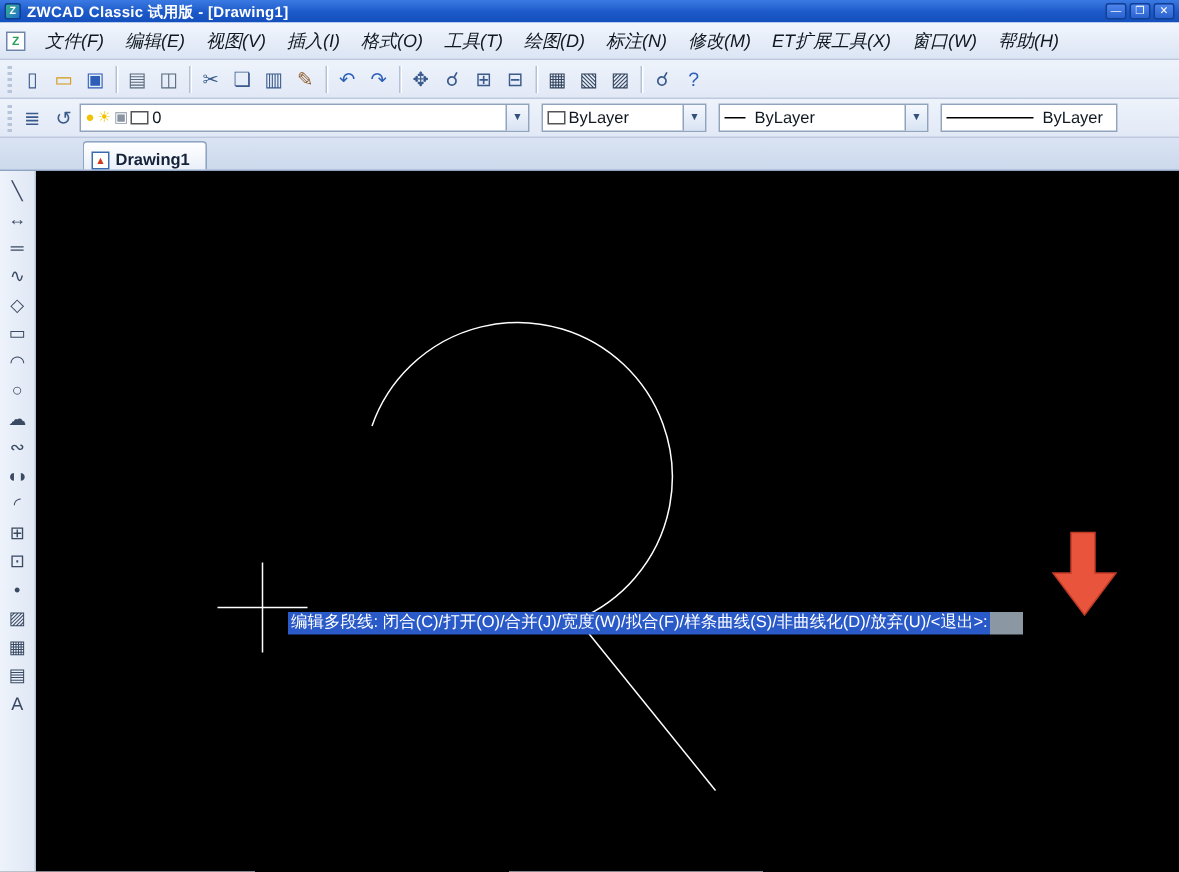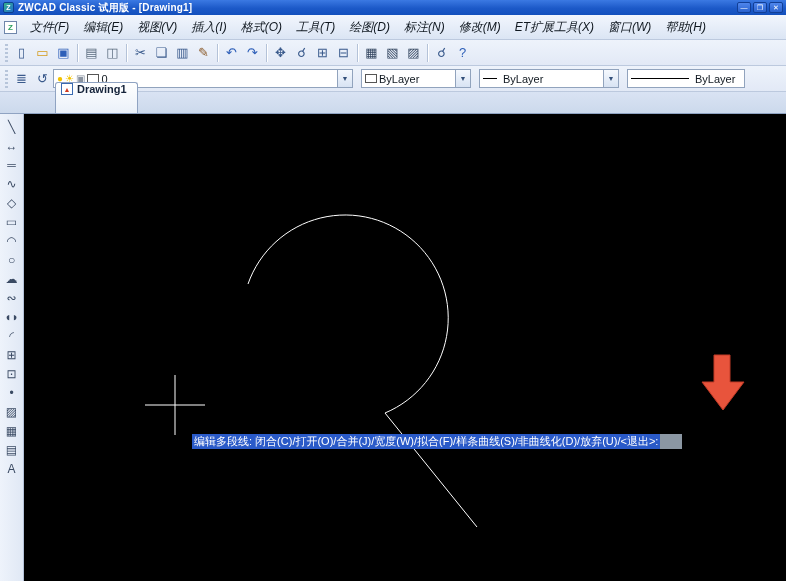--- a/index.html
+++ b/index.html
@@ -42,37 +42,37 @@
     background:linear-gradient(#f5f9fe,#d8e3f3); display:flex; align-items:center; justify-content:center;
     font-size:7px; color:#33507a; }
   .swatch { width:12px; height:9px; border:1px solid #555; background:#fff; display:inline-block; }
   .mini { font-size:10px; line-height:10px; }
   .lt-line { display:inline-block; width:58px; height:1px; background:#000; margin-right:4px; }
   .lt-line-short { display:inline-block; width:14px; height:1px; background:#000; margin-right:4px; }
 
   
   .tabbar { height:22px; background:linear-gradient(#d9e3f3,#ccd9ec); border-bottom:1px solid #8fa3c2;
     display:flex; align-items:flex-end; padding-left:55px; }
-  .tab { height:31px; display:flex; align-items:flex-start; gap:4px; padding:0 10px 0 5px;
+  .tab { height:19px; display:flex; align-items:flex-end; gap:4px; padding:0 10px 0 5px;
     background:linear-gradient(#ffffff,#eaf0f9); border:1px solid #8fa3c2; border-bottom:none;
     border-radius:3px 3px 0 0; font-size:11px; font-weight:bold; color:#15233a;margin-top:28px; }
   .dwg-icon { width:12px; height:12px; background:#fff; border:1px solid #3a6ab0;
     display:inline-flex; align-items:center; justify-content:center; font-size:7px; color:#d03a20; font-weight:bold; }
 
   
   .workarea { flex:1; display:flex; min-height:0; }
   .drawbar { width:24px; background:linear-gradient(90deg,#eef3fb,#e0e8f5);
     border-right:1px solid #b4c2d8; display:flex; flex-direction:column; align-items:center; padding-top:3px; }
   .dtb-btn { width:20px; height:19px; font-size:12px; color:#3a4a63; }
 
   .canvas { position:relative; flex:1; background:#000; overflow:hidden; }
   .canvas svg.draw { position:absolute; left:0; top:0; }
   svg.draw path, svg.draw line { stroke:#fff; stroke-width:1; fill:none; }
 
-  .cmd-overlay { position:absolute; left:168px; top:320px; height:15px; display:flex; align-items:stretch; }
+  .cmd-overlay { position:absolute; left:168px; top:294px; height:15px; display:flex; align-items:stretch; }
   .cmd-text { background:#2a5ac8; color:#fff; font-size:11px; line-height:15px; padding:0 2px; white-space:nowrap; }
   .cmd-block { width:22px; background:#8b97a3; }
 
   .red-arrow { position:absolute; left:676px; top:240px; }
 </style>
 </head>
 <body>
 
 <div class="app">
 

